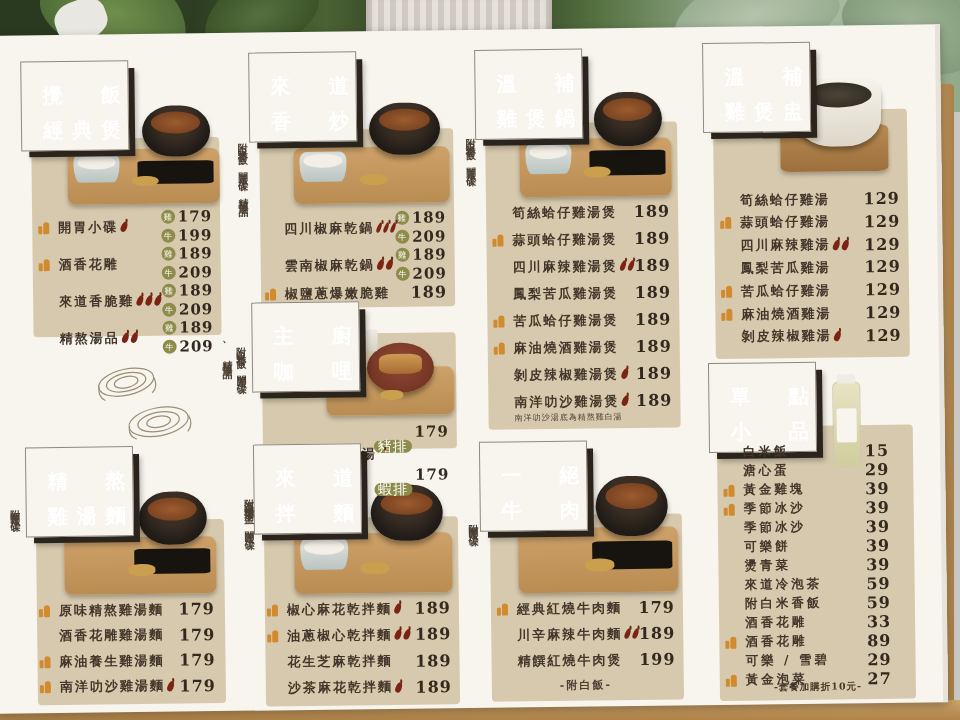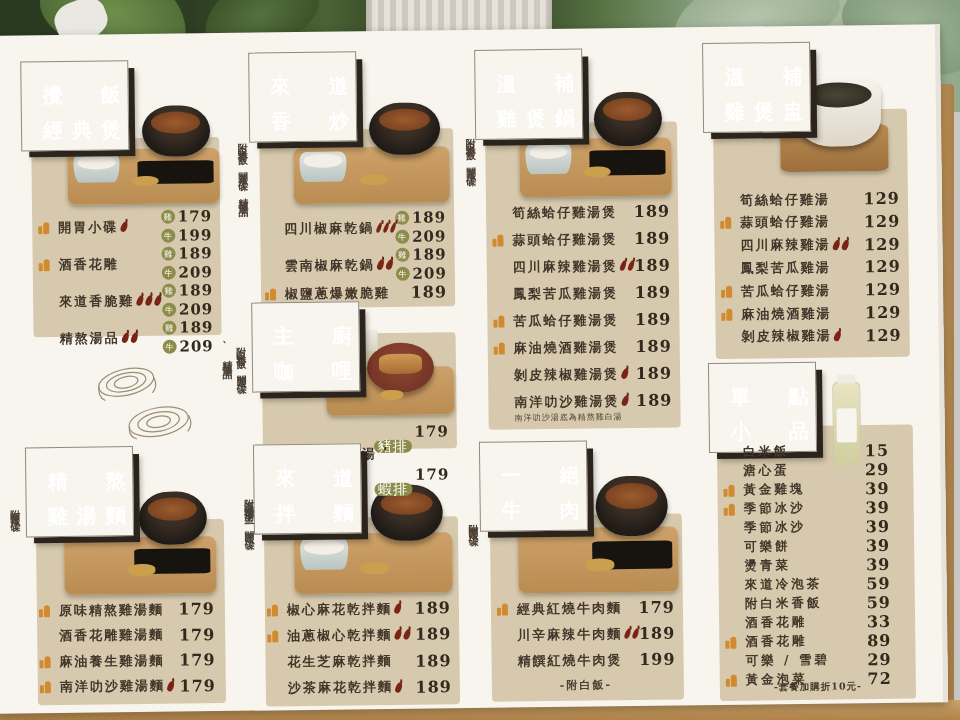--- a/index.html
+++ b/index.html
@@ -541,21 +541,21 @@
           <div class="nm">
               <span class="iname">可樂 / 雪碧</span>
             </div>
           <span class="pr">29</span>
         </div>
         <div class="item">
           <span class="thumb"></span>
           <div class="nm">
               <span class="iname">黃金泡菜</span>
             </div>
-          <span class="pr">72</span>
+          <span class="pr">27</span>
         </div>
       </div>
       <div class="footer-note">-套餐加購折10元-</div>
     </div>
 
     <div class="section" id="sec7">
       <div class="panel"></div>
       <div class="tbox">
         <div class="tl">精熬</div>
         <div class="tl">雞湯麵</div>

